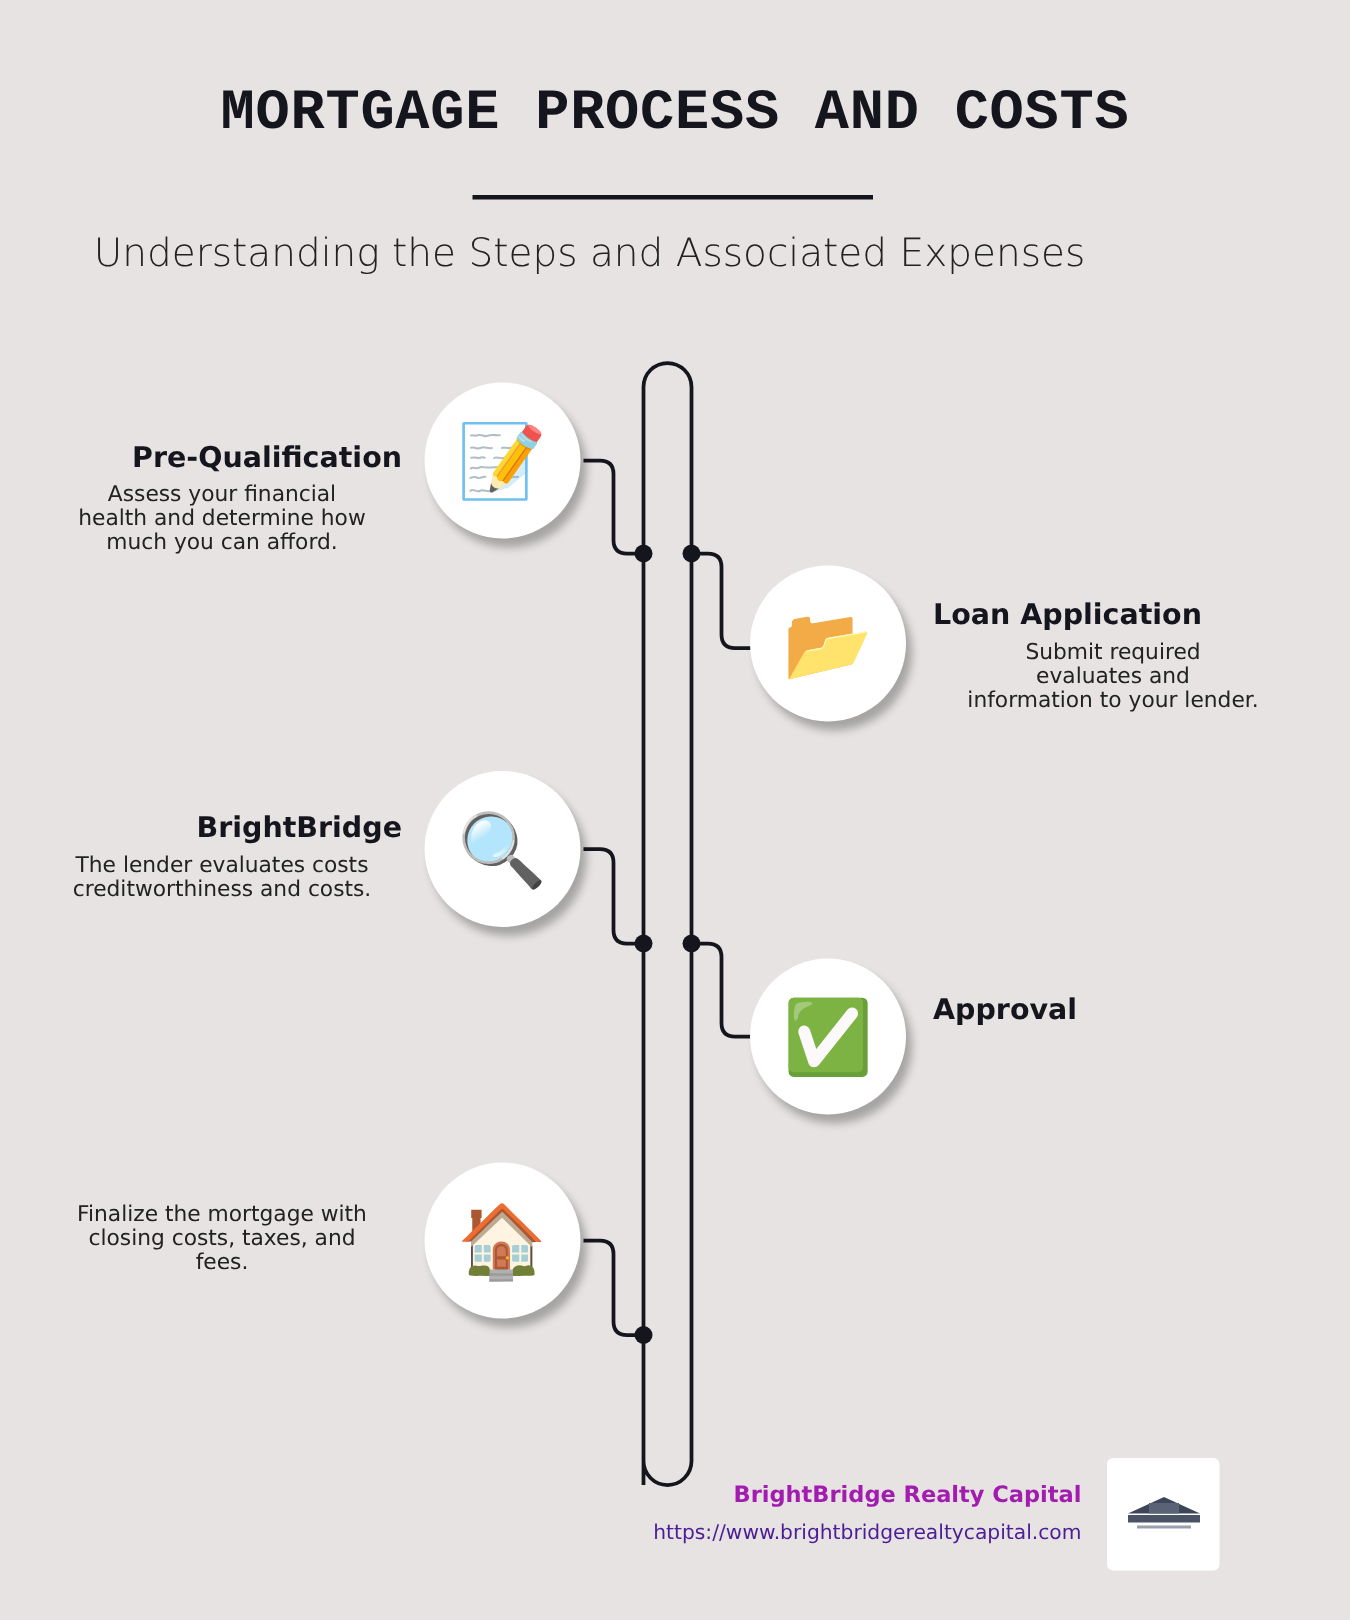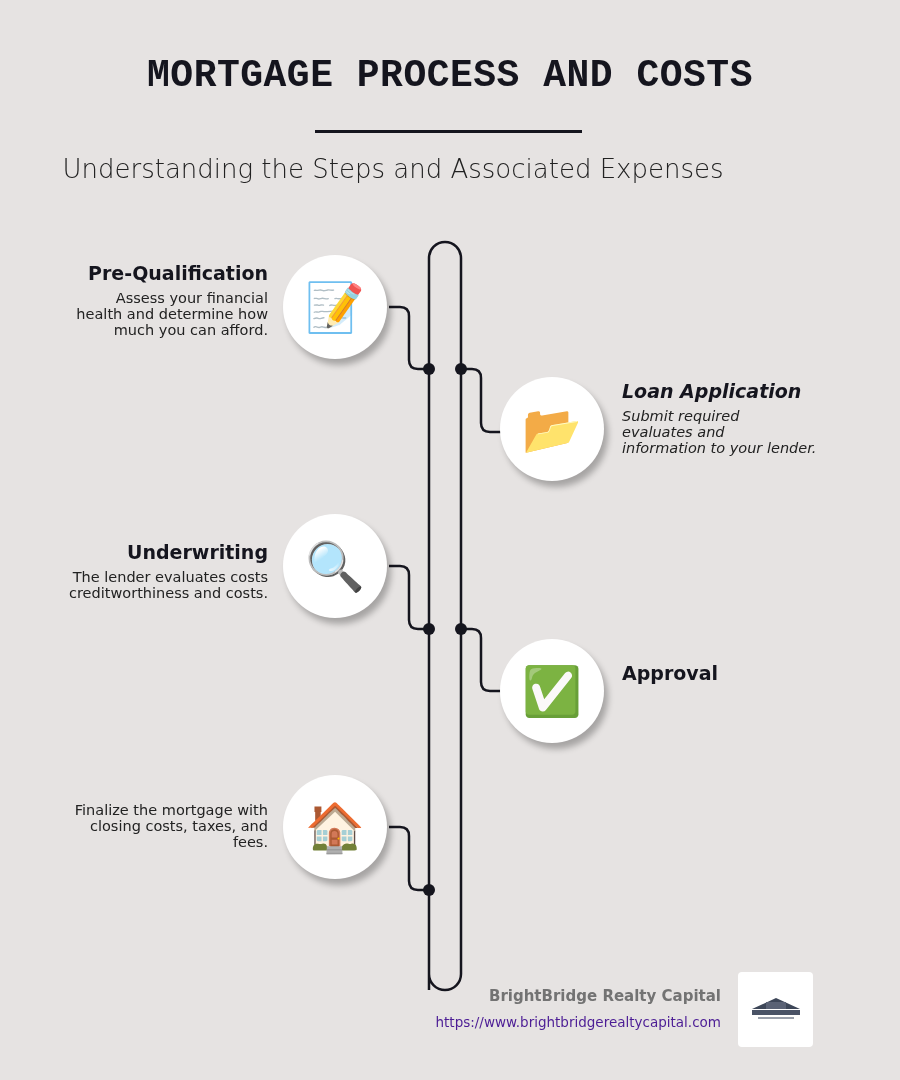--- a/index.html
+++ b/index.html
@@ -5,22 +5,22 @@
   html, body { margin:0; padding:0; }
   body { width:900px; height:1080px; background:#e6e3e2; position:relative; overflow:hidden; font-family:"DejaVu Sans", sans-serif; color:#15151e; }
   .title { position:absolute; top:54px; left:0; width:900px; text-align:center; font-family:Liberation Mono, monospace; font-weight:bold; font-size:38px; letter-spacing:0.5px; color:#15151e; }
   .rule { position:absolute; top:130px; left:315px; width:267px; height:3px; background:#15151e; }
   .subtitle { position:absolute; top:154px; left:0; width:748px; text-align:center; font-family:"DejaVu Sans", sans-serif; font-weight:300; font-size:26px; color:#222;margin-left:19px; }
   svg.track { position:absolute; left:0; top:0; }
   .circle { position:absolute; width:104px; height:104px; border-radius:50%; background:#fff; box-shadow:4px 6px 6px rgba(0,0,0,0.28); display:flex; align-items:center; justify-content:center; font-size:48px; }
   .step-left { position:absolute; width:240px; text-align:right; }
   .step-right { position:absolute; width:240px; text-align:left; }
   .step-title { font-family:"DejaVu Sans", sans-serif; font-weight:bold; font-size:19px; margin-bottom:6px; color:#15151e; }
-  .step-desc { font-family:"DejaVu Sans", sans-serif; font-size:14.5px; line-height:16px; color:#222; }
-  .brand-name { position:absolute; top:987px; right:179px; font-family:"DejaVu Sans", sans-serif; font-weight:bold; font-size:15px; color:#737373; }
+  .step-desc { font-family:"DejaVu Sans", sans-serif; font-size:14.5px; line-height:16px; color:#222;text-align:center; }
+  .brand-name { position:absolute; top:987px; right:179px; font-family:"DejaVu Sans", sans-serif; font-weight:bold; font-size:15px; color:#a21caf; }
   .brand-url { position:absolute; top:1014px; right:179px; font-family:"DejaVu Sans", sans-serif; font-size:13.5px; color:#4c1d95; }
   .logo-box { position:absolute; left:738px; top:972px; width:75px; height:75px; background:#fff; border-radius:4px; display:flex; align-items:center; justify-content:center; }
 </style>
 </head>
 <body>
 
 <div class="title">MORTGAGE PROCESS AND COSTS</div>
 <div class="rule"></div>
 <div class="subtitle">Understanding the Steps and Associated Expenses</div>
 
@@ -38,46 +38,46 @@
   </g>
   <g fill="#15151e">
     <circle cx="429" cy="369" r="6"></circle>
     <circle cx="461" cy="369" r="6"></circle>
     <circle cx="429" cy="629" r="6"></circle>
     <circle cx="461" cy="629" r="6"></circle>
     <circle cx="429" cy="890" r="6"></circle>
   </g>
 </svg>
 
-<div class="step-left" style="left:28px; top:262px;">
+<div class="step-left" style="left:28px; top:294px;">
   <div class="step-title">Pre-Qualification</div>
   <div class="step-desc">
     <div>Assess your financial</div>
     <div>health and determine how</div>
     <div>much you can afford.</div>
   </div>
 </div>
 <div class="circle" style="left:283px; top:255px;">
   <span>📝</span>
 </div>
 
 <div class="circle" style="left:500px; top:377px;">
   <span>📂</span>
 </div>
-<div class="step-right" style="left:622px; top:380px;font-style:italic;">
+<div class="step-right" style="left:622px; top:399px;">
   <div class="step-title">Loan Application</div>
   <div class="step-desc">
     <div>Submit required</div>
     <div>evaluates and</div>
     <div>information to your lender.</div>
   </div>
 </div>
 
 <div class="step-left" style="left:28px; top:541px;">
-  <div class="step-title">Underwriting</div>
+  <div class="step-title">BrightBridge</div>
   <div class="step-desc">
     <div>The lender evaluates costs</div>
     <div>creditworthiness and costs.</div>
   </div>
 </div>
 <div class="circle" style="left:283px; top:514px;">
   <span>🔍</span>
 </div>
 
 <div class="circle" style="left:500px; top:639px;">

